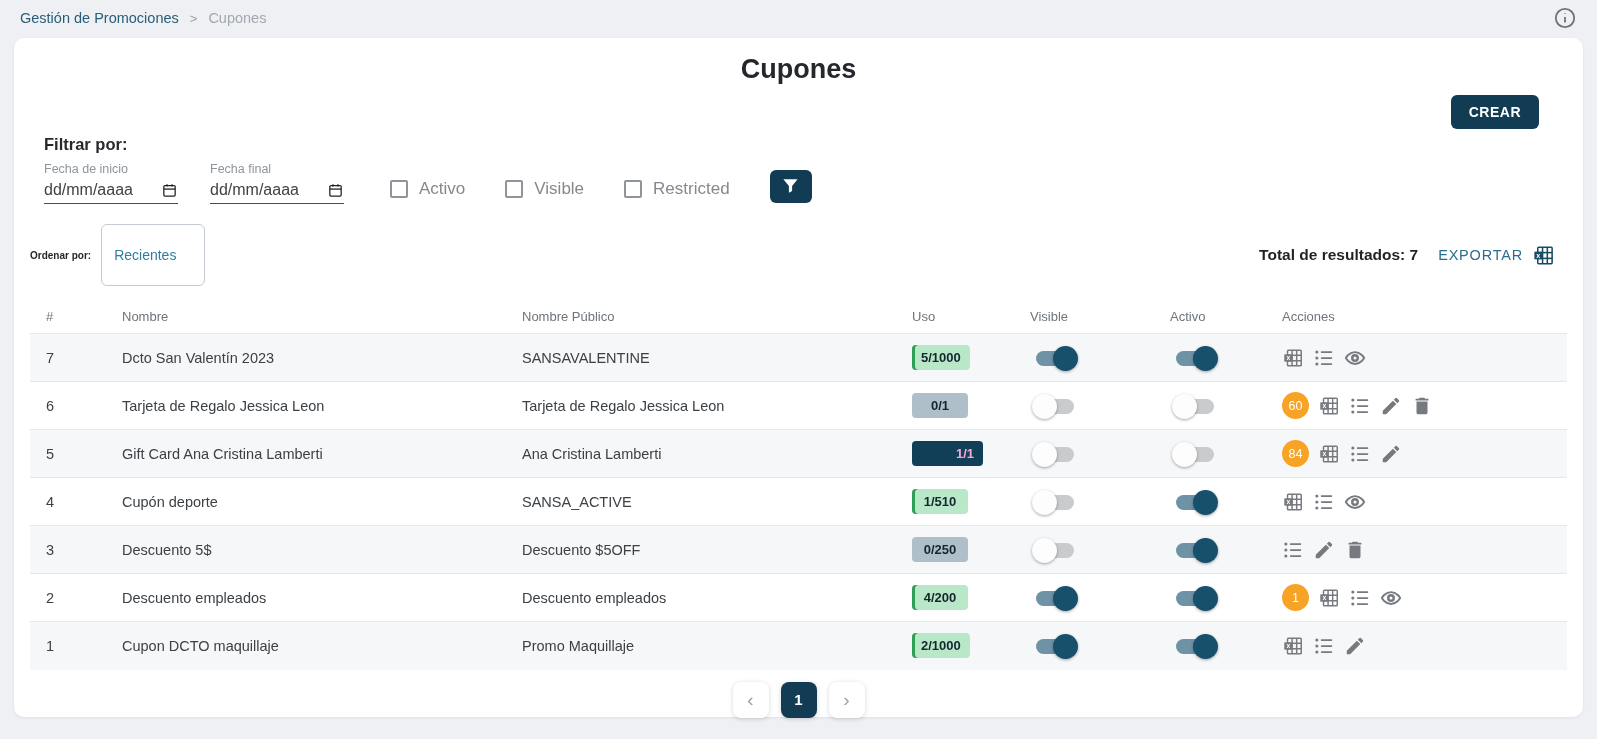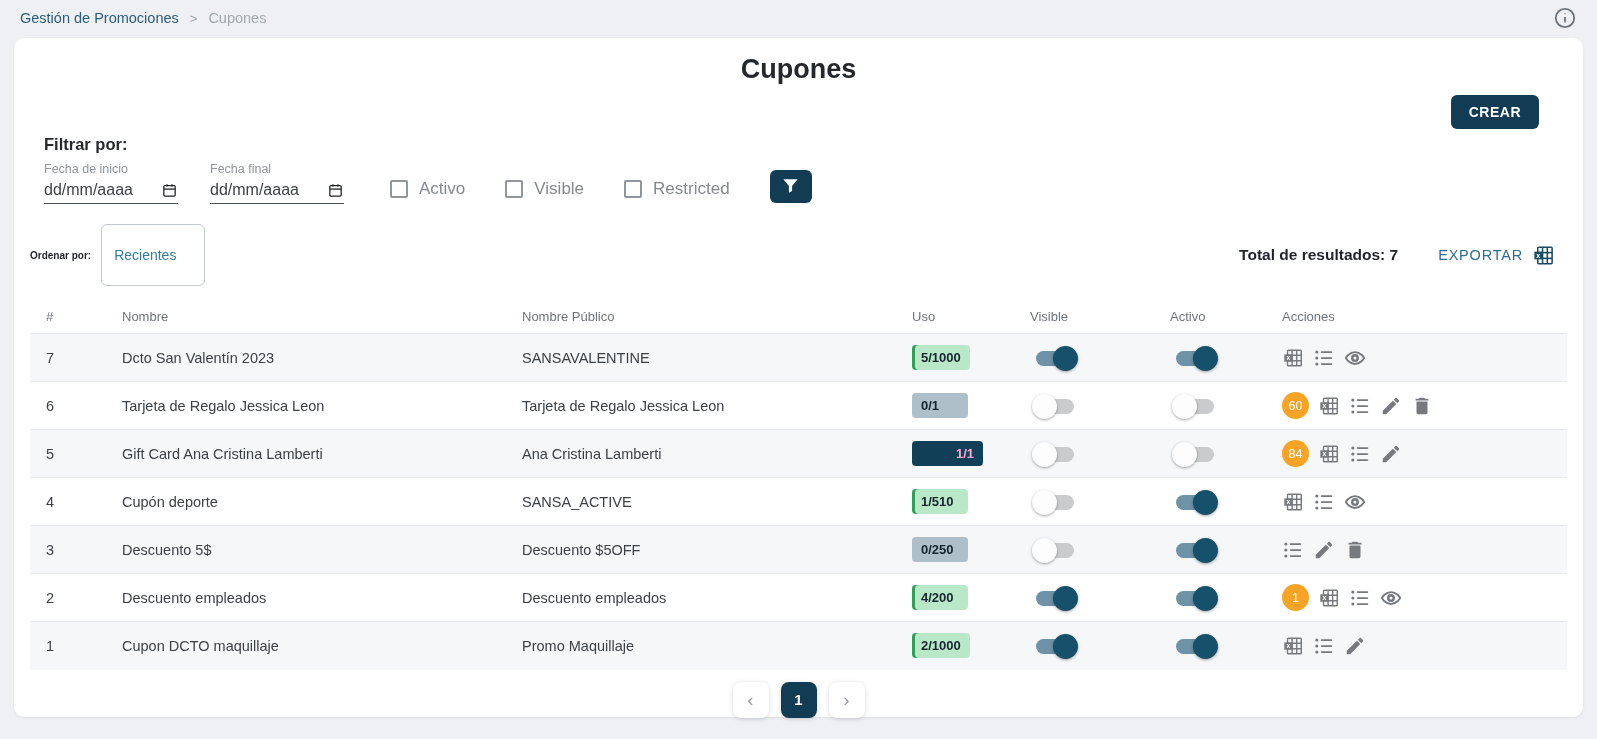--- a/index.html
+++ b/index.html
@@ -58,33 +58,33 @@
   
   .toolbar { display:flex; justify-content:space-between; align-items:center; margin-top:20px; }
   .sort-wrap { display:flex; align-items:center; gap:10px; }
   .sort-label { font-weight:bold; font-size:10px; color:#24272c;text-align:right; }
   .sort-select {
     border:1px solid #c3cad1; border-radius:6px; padding:22px 12px; min-width:104px;
     font-size:14px; color:#2f7e9e; background:#fff; cursor:pointer;
   }
   .toolbar-right { display:flex; align-items:center; gap:20px; padding-right:12px; }
   .total-label { font-weight:bold; font-size:15.5px; color:#1f2328; }
-  .export-btn { display:flex; align-items:center; gap:9px; color:#2a6d8d; font-size:14.5px; letter-spacing:.8px; cursor:pointer;margin-left:20px; }
+  .export-btn { display:flex; align-items:center; gap:9px; color:#2a6d8d; font-size:14.5px; letter-spacing:.8px; cursor:pointer; }
   .export-btn .xls { width:23px; height:23px; color:#174a63; }
 
   
   table { width:100%; border-collapse:collapse; margin-top:14px; table-layout:fixed; }
   thead th { text-align:left; font-weight:normal; font-size:13px; color:#6e747b; padding:9px 4px; }
   th:first-child, td:first-child { padding-left:16px; }
   tbody tr { border-top:1px solid #e7e8ea; height:48px; }
   tbody tr.alt { background:#f6f7f9; }
   td { font-size:14.5px; color:#3c4146; padding:0 4px; }
 
   .usage-badge {
-    display:inline-block; min-width:56px; text-align:left; font-size:13px; font-weight:bold;
+    display:inline-block; min-width:56px; text-align:center; font-size:13px; font-weight:bold;
     color:#15262e; padding:5px 9px; border-radius:4px;
   }
   .usage-green { background:#b9e8c8; box-shadow:inset 3px 0 0 #2f9e57; }
   .usage-gray  { background:#aebfca; }
   .usage-navy  { background:#113f58; color:#f9a8d4;padding-left:44px; }
 
   .toggle { position:relative; width:38px; height:15px; border-radius:8px; display:inline-block; cursor:pointer; margin-left:6px; vertical-align:middle; }
   .toggle.on  { background:#6e93a6; }
   .toggle.off { background:#c9cbcd; }
   .thumb { position:absolute; top:-5px; width:25px; height:25px; border-radius:50%; }

